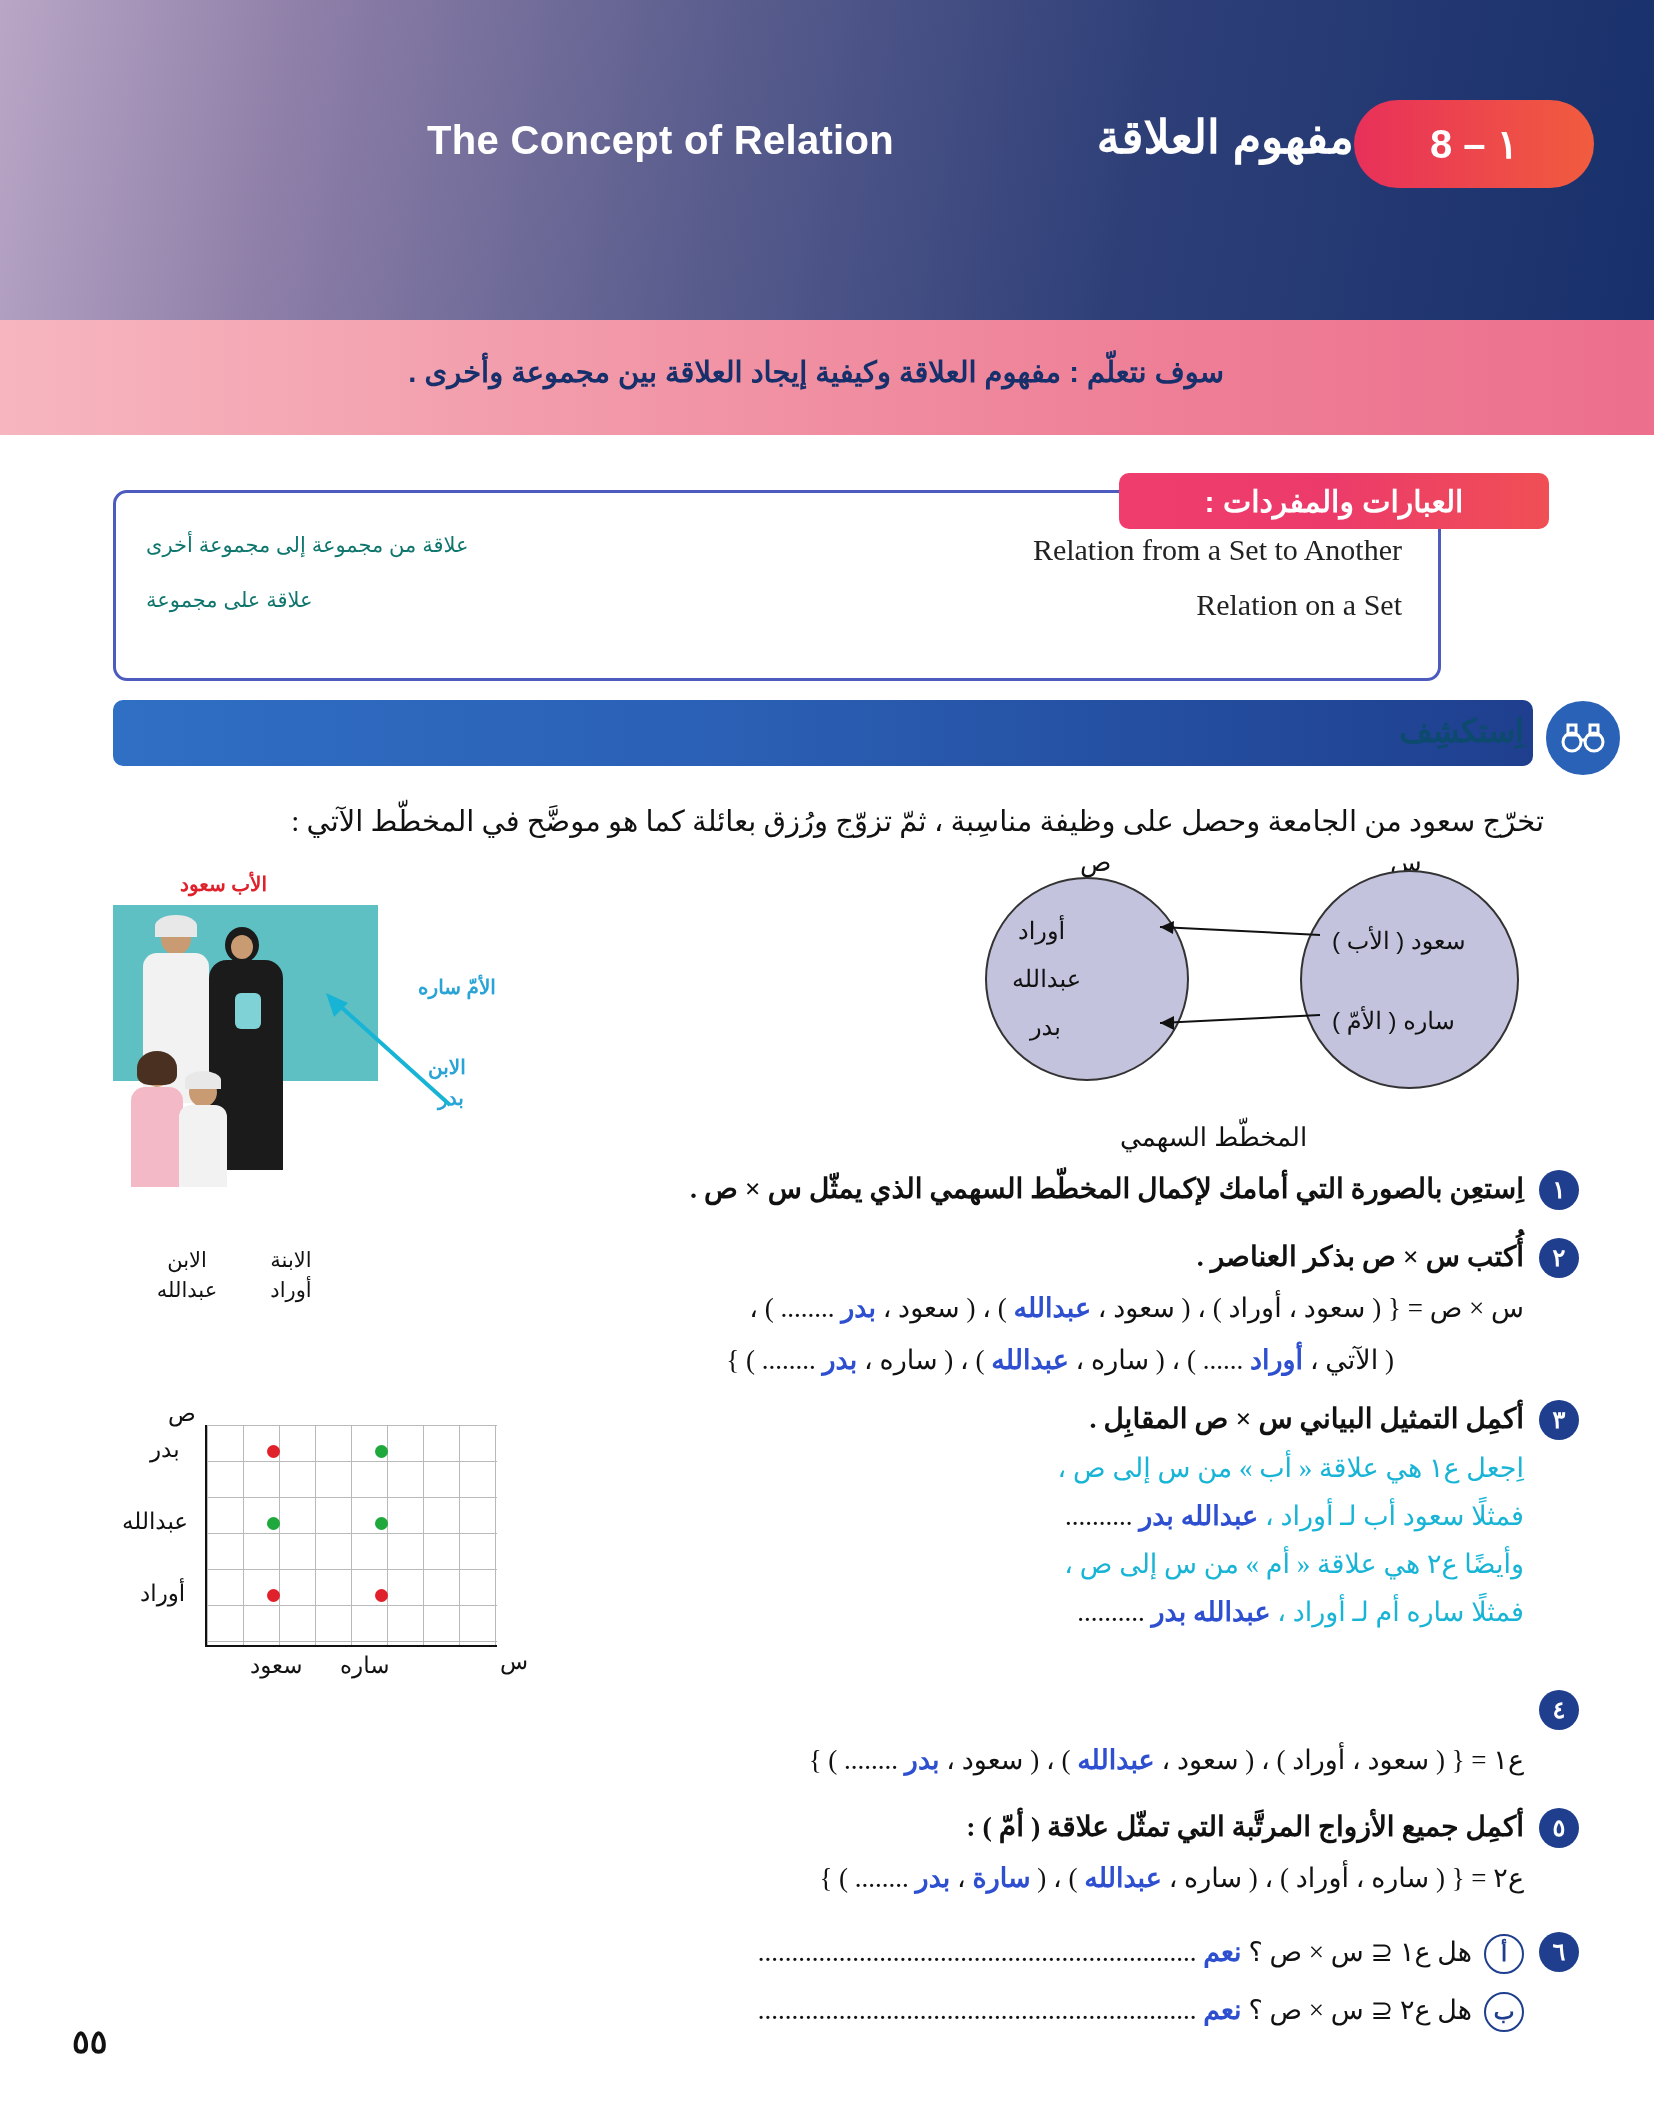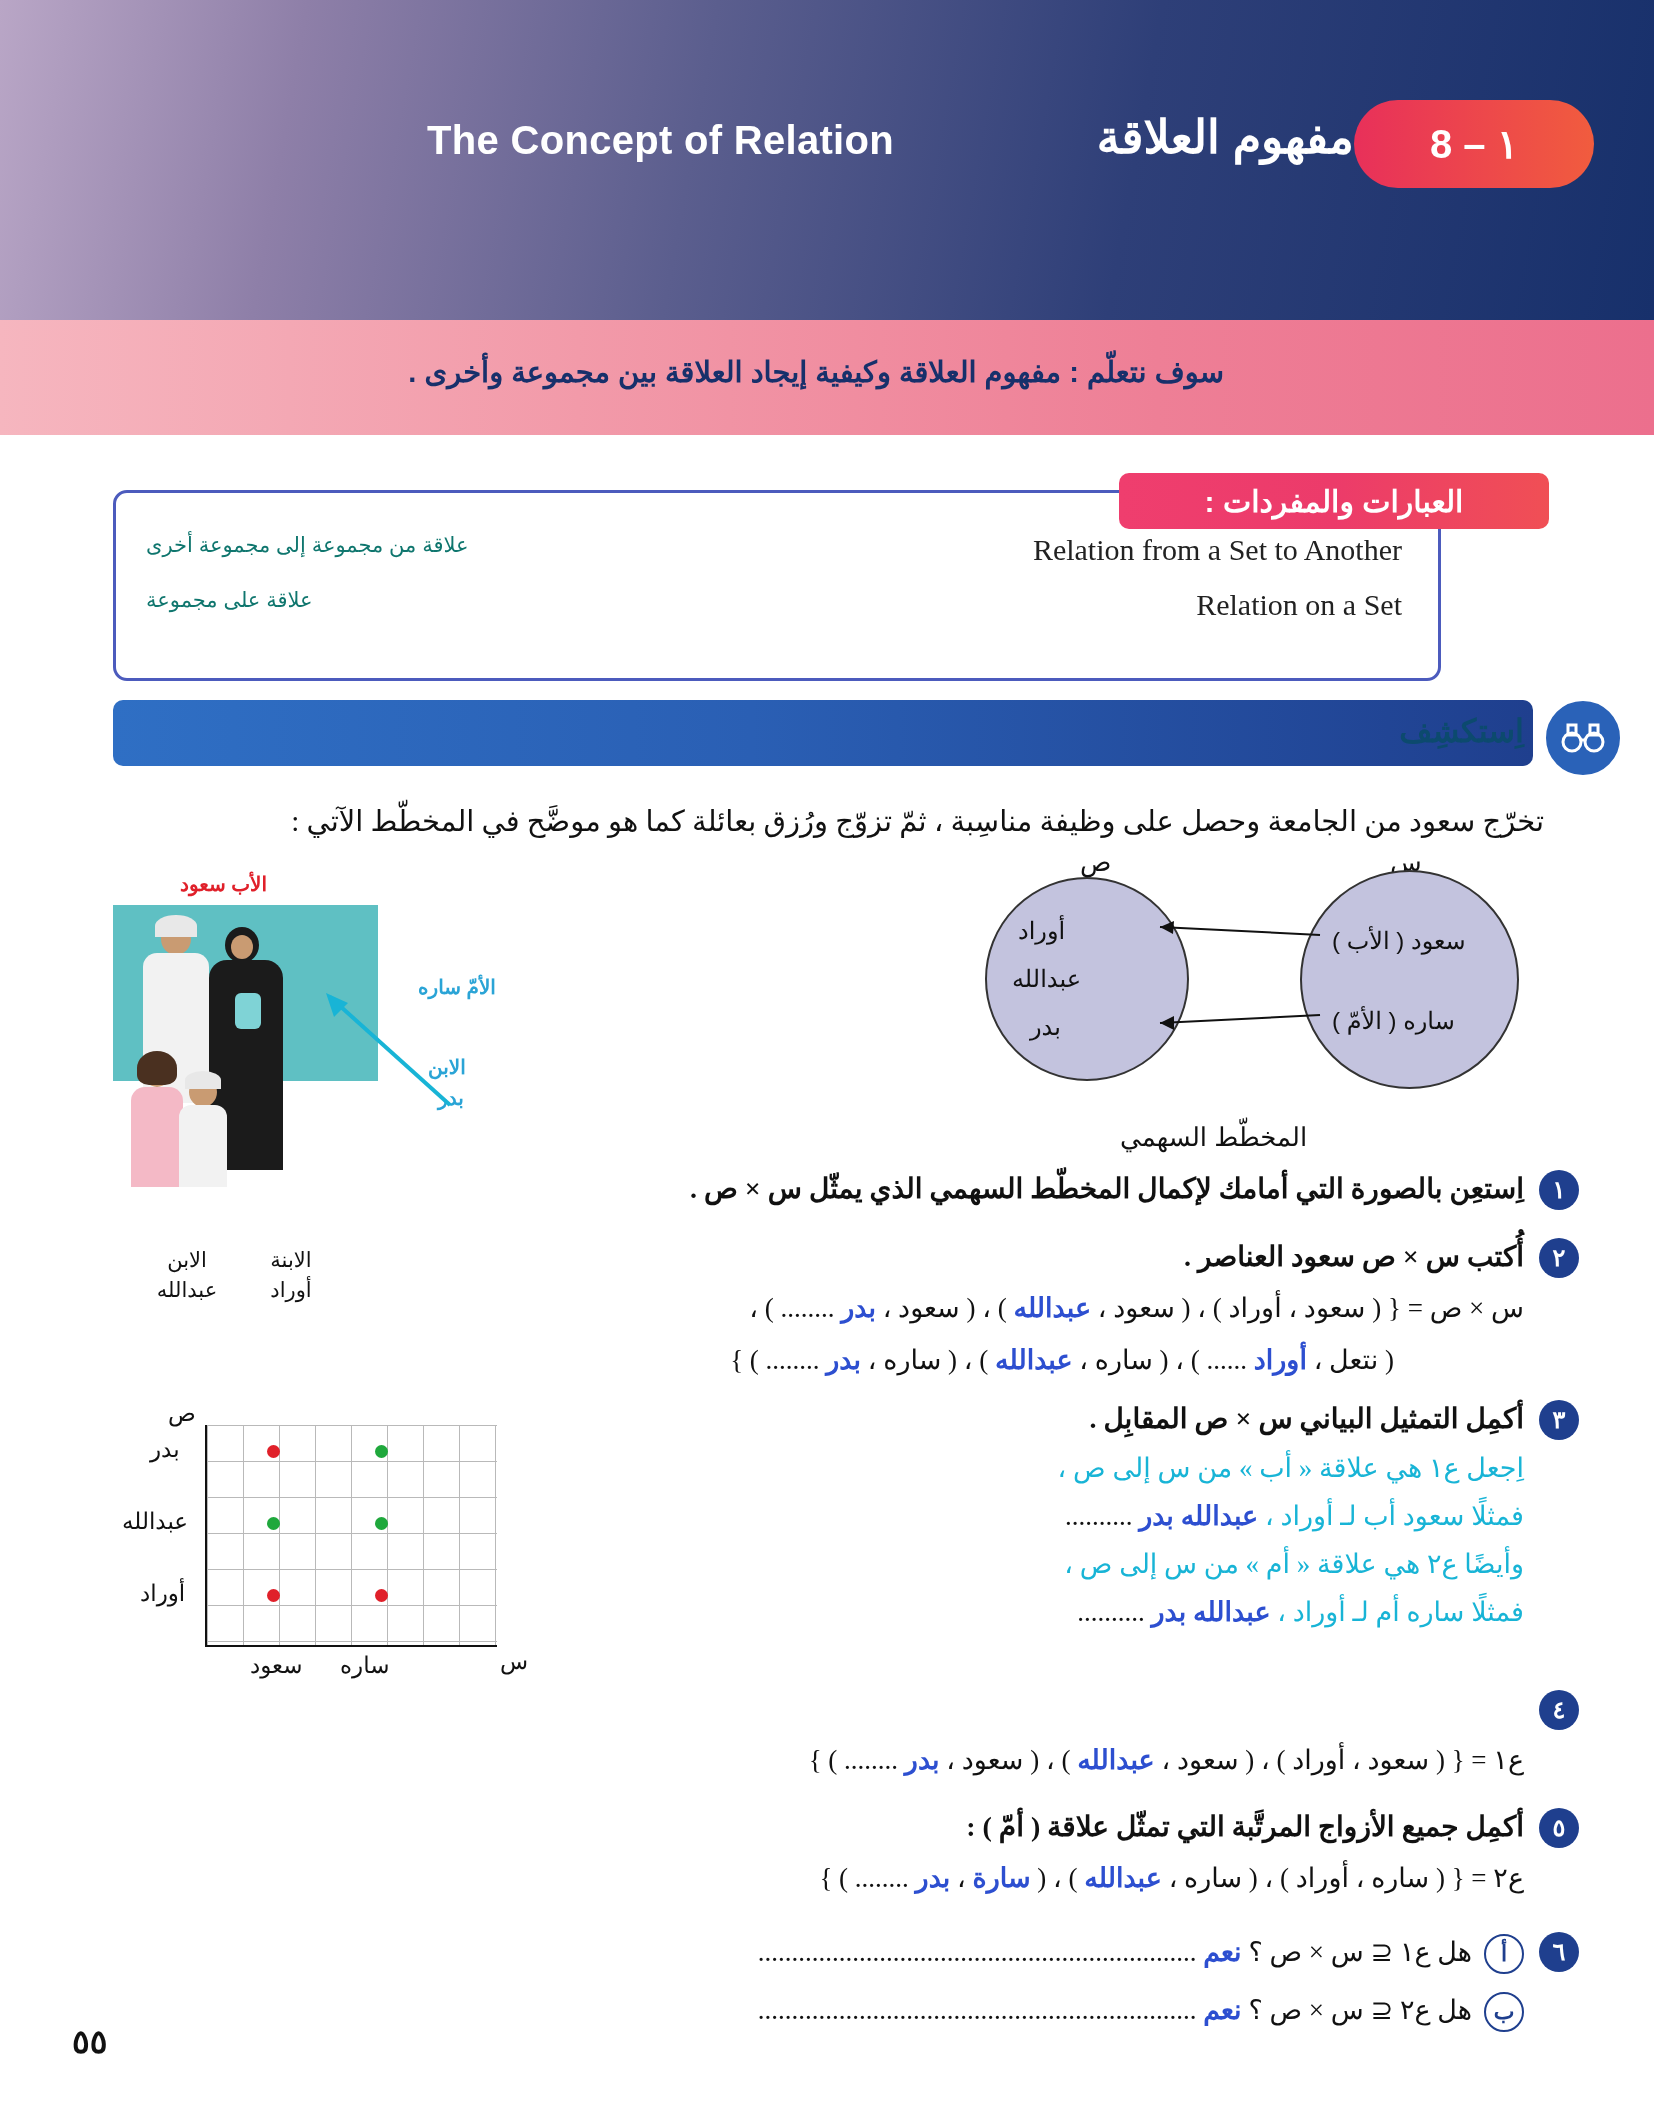--- a/index.html
+++ b/index.html
@@ -251,31 +251,31 @@
   <div class="ph-black" style="position:absolute;left:246px;top:1278px;width:90px;">أوراد</div>
   <div class="ph-black" style="position:absolute;left:132px;top:1248px;width:110px;">الابن</div>
   <div class="ph-black" style="position:absolute;left:132px;top:1278px;width:110px;">عبدالله</div>
 
   <div class="num" style="right:75px;top:1170px;">١</div>
   <div class="q-text" style="right:130px;top:1172px;">
     <span>اِستعِن بالصورة التي أمامك لإكمال المخطّط السهمي الذي يمثّل س × ص .</span>
   </div>
 
   <div class="num" style="right:75px;top:1238px;">٢</div>
-  <div class="q-text" style="right:130px;top:1240px;">أُكتب س × ص سعود العناصر .</div>
+  <div class="q-text" style="right:130px;top:1240px;">أُكتب س × ص بذكر العناصر .</div>
 
   <div class="q-line" style="right:130px;top:1292px;width:1170px;">
     <span>س × ص = { ( سعود ، أوراد ) ، ( سعود ،</span>
     <span class="hand">عبدالله</span>
     <span>) ، ( سعود ،</span>
     <span class="hand">بدر</span>
     <span class="dots">........ ) ،</span>
   </div>
   <div class="q-line" style="right:260px;top:1344px;width:1040px;">
-    <span>( نتعل ،</span>
+    <span>( الآتي ،</span>
     <span class="hand">أوراد</span>
     <span>...... ) ، ( ساره ،</span>
     <span class="hand">عبدالله</span>
     <span>) ، ( ساره ،</span>
     <span class="hand">بدر</span>
     <span>........ ) }</span>
   </div>
 
   <div class="num" style="right:75px;top:1400px;">٣</div>
   <div class="q-text" style="right:130px;top:1402px;">أكمِل التمثيل البياني س × ص المقابِل .</div>

